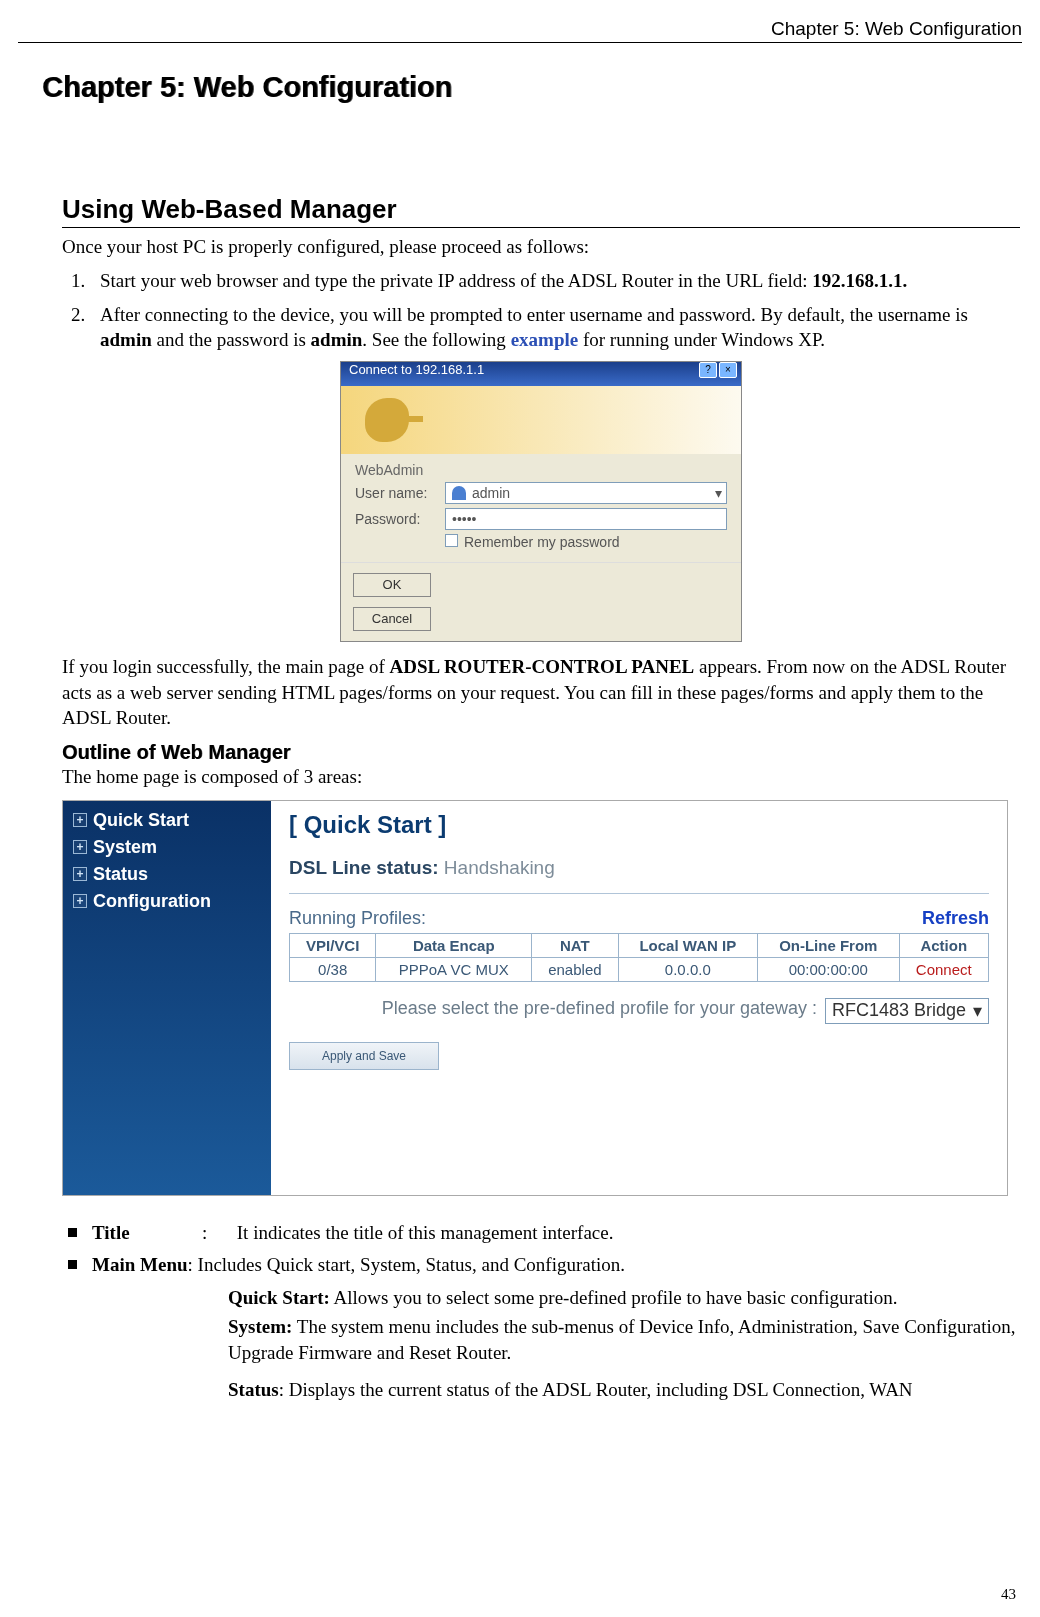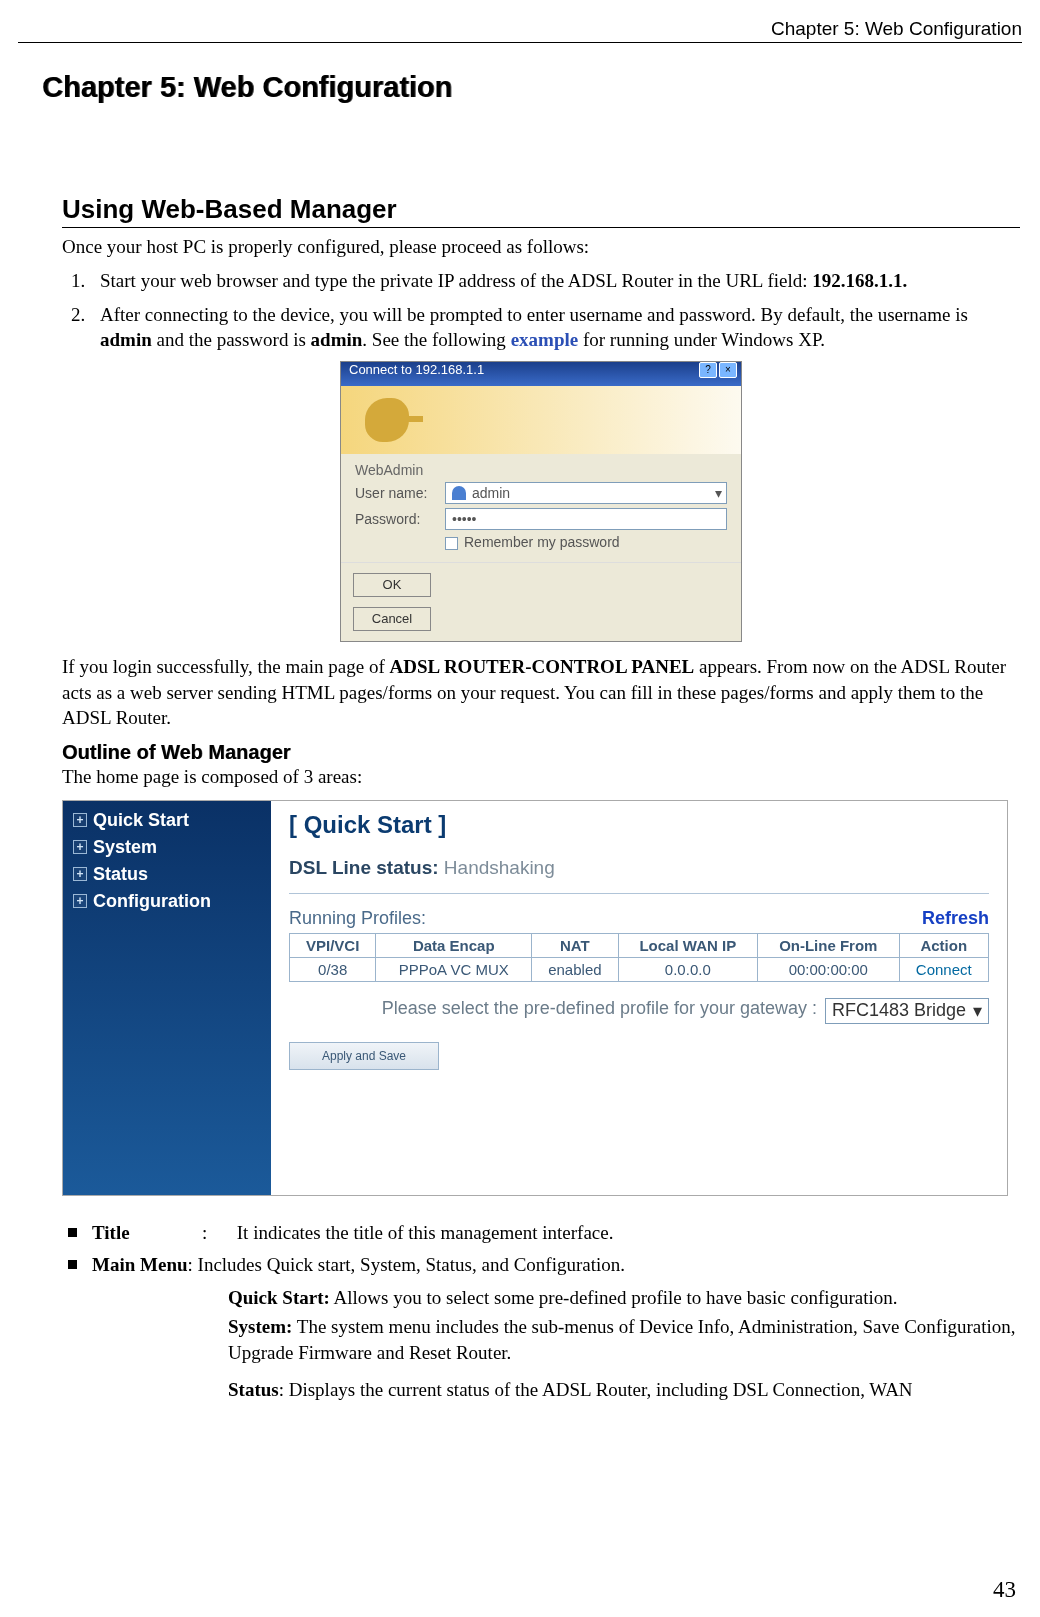--- a/index.html
+++ b/index.html
@@ -101,21 +101,21 @@
       display: flex;
       align-items: center;
       padding: 0 6px;
       color:#555;
       position:relative;
     }
     .login-dialog .row .field.user::after{
       content:"▾";position:absolute;right:4px;color:#555;
     }
     .login-dialog .row .field .user-icon{width:14px;height:14px;background:#4a7fd1;border-radius:50% 50% 0 0;margin-right:6px;}
-    .login-dialog .checkrow { margin-left: 90px; display:flex;align-items:flex-end;gap:6px;margin-top:4px; }
+    .login-dialog .checkrow { margin-left: 90px; display:flex;align-items:flex-start;gap:6px;margin-top:4px; }
     .login-dialog .checkrow .cb{width:13px;height:13px;border:1px solid #7f9db9;background:#fff;}
     .login-dialog .btnrow {
       display: flex; justify-content: flex-end; gap: 10px;
       background: #ece9d8;
       padding: 10px 12px;
       border-top: 1px solid #ddd;
       flex-direction: column;
     }
     .login-dialog .btnrow .dlgbtn {
       width: 78px; height: 24px;
@@ -176,21 +176,21 @@
     .router-ui .main .rp-row { display:flex;justify-content:space-between;align-items:center;font-size:18px;margin-bottom:4px;}
     .router-ui .main .rp-row .refresh{color:#1640c4;font-weight:bold;}
     .router-ui table.profiles {
       width: 100%; border-collapse: collapse; font-size: 15px; color:#3a5876;
     }
     .router-ui table.profiles th, .router-ui table.profiles td {
       border: 1px solid #9bb4cc; padding: 3px 8px; text-align: center;
       font-weight: bold;
     }
     .router-ui table.profiles td { font-weight: normal; }
-    .router-ui table.profiles td .connect { color:#0369a1; font-style: normal; }
+    .router-ui table.profiles td .connect { color:#b91c1c; font-style: normal; }
     .router-ui .select-row { display:flex;align-items:flex-start;justify-content:flex-end;gap:8px;font-size:18px;margin-top:16px;color:#6b7c8a;}
     .router-ui .select-row .sel {
       width: 164px; height: 26px; border: 1px solid #7f9db9; background: #fff;
       display:flex;align-items:center;justify-content:space-between;padding:0 6px;color:#333;
     }
     .router-ui .select-row .sel::after{content:"▾";color:#333;}
     .router-ui .apply-btn {
       margin-top: 18px;
       width: 150px; height: 28px;
       background: linear-gradient(to bottom,#f0f4f8,#d8e2ec);
@@ -207,21 +207,21 @@
     }
     .desc-list .term { font-weight: bold; display:inline-block; }
     .desc-list .def { display:inline; }
     .desc-sub { margin-left: 136px; margin-top: 6px; }
     .desc-sub p { margin-bottom: 2px; }
 
     .page-number {
       position: absolute;
       bottom: 14px;
       right: 24px;
-      font-size: 23px;
+      font-size: 15px;
     }
   </style>
 </head>
 <body>
 
 <div class="header-line">Chapter 5: Web Configuration</div>
 
 <div class="chapter-title">Chapter 5: Web Configuration</div>
 
 <div class="content">

